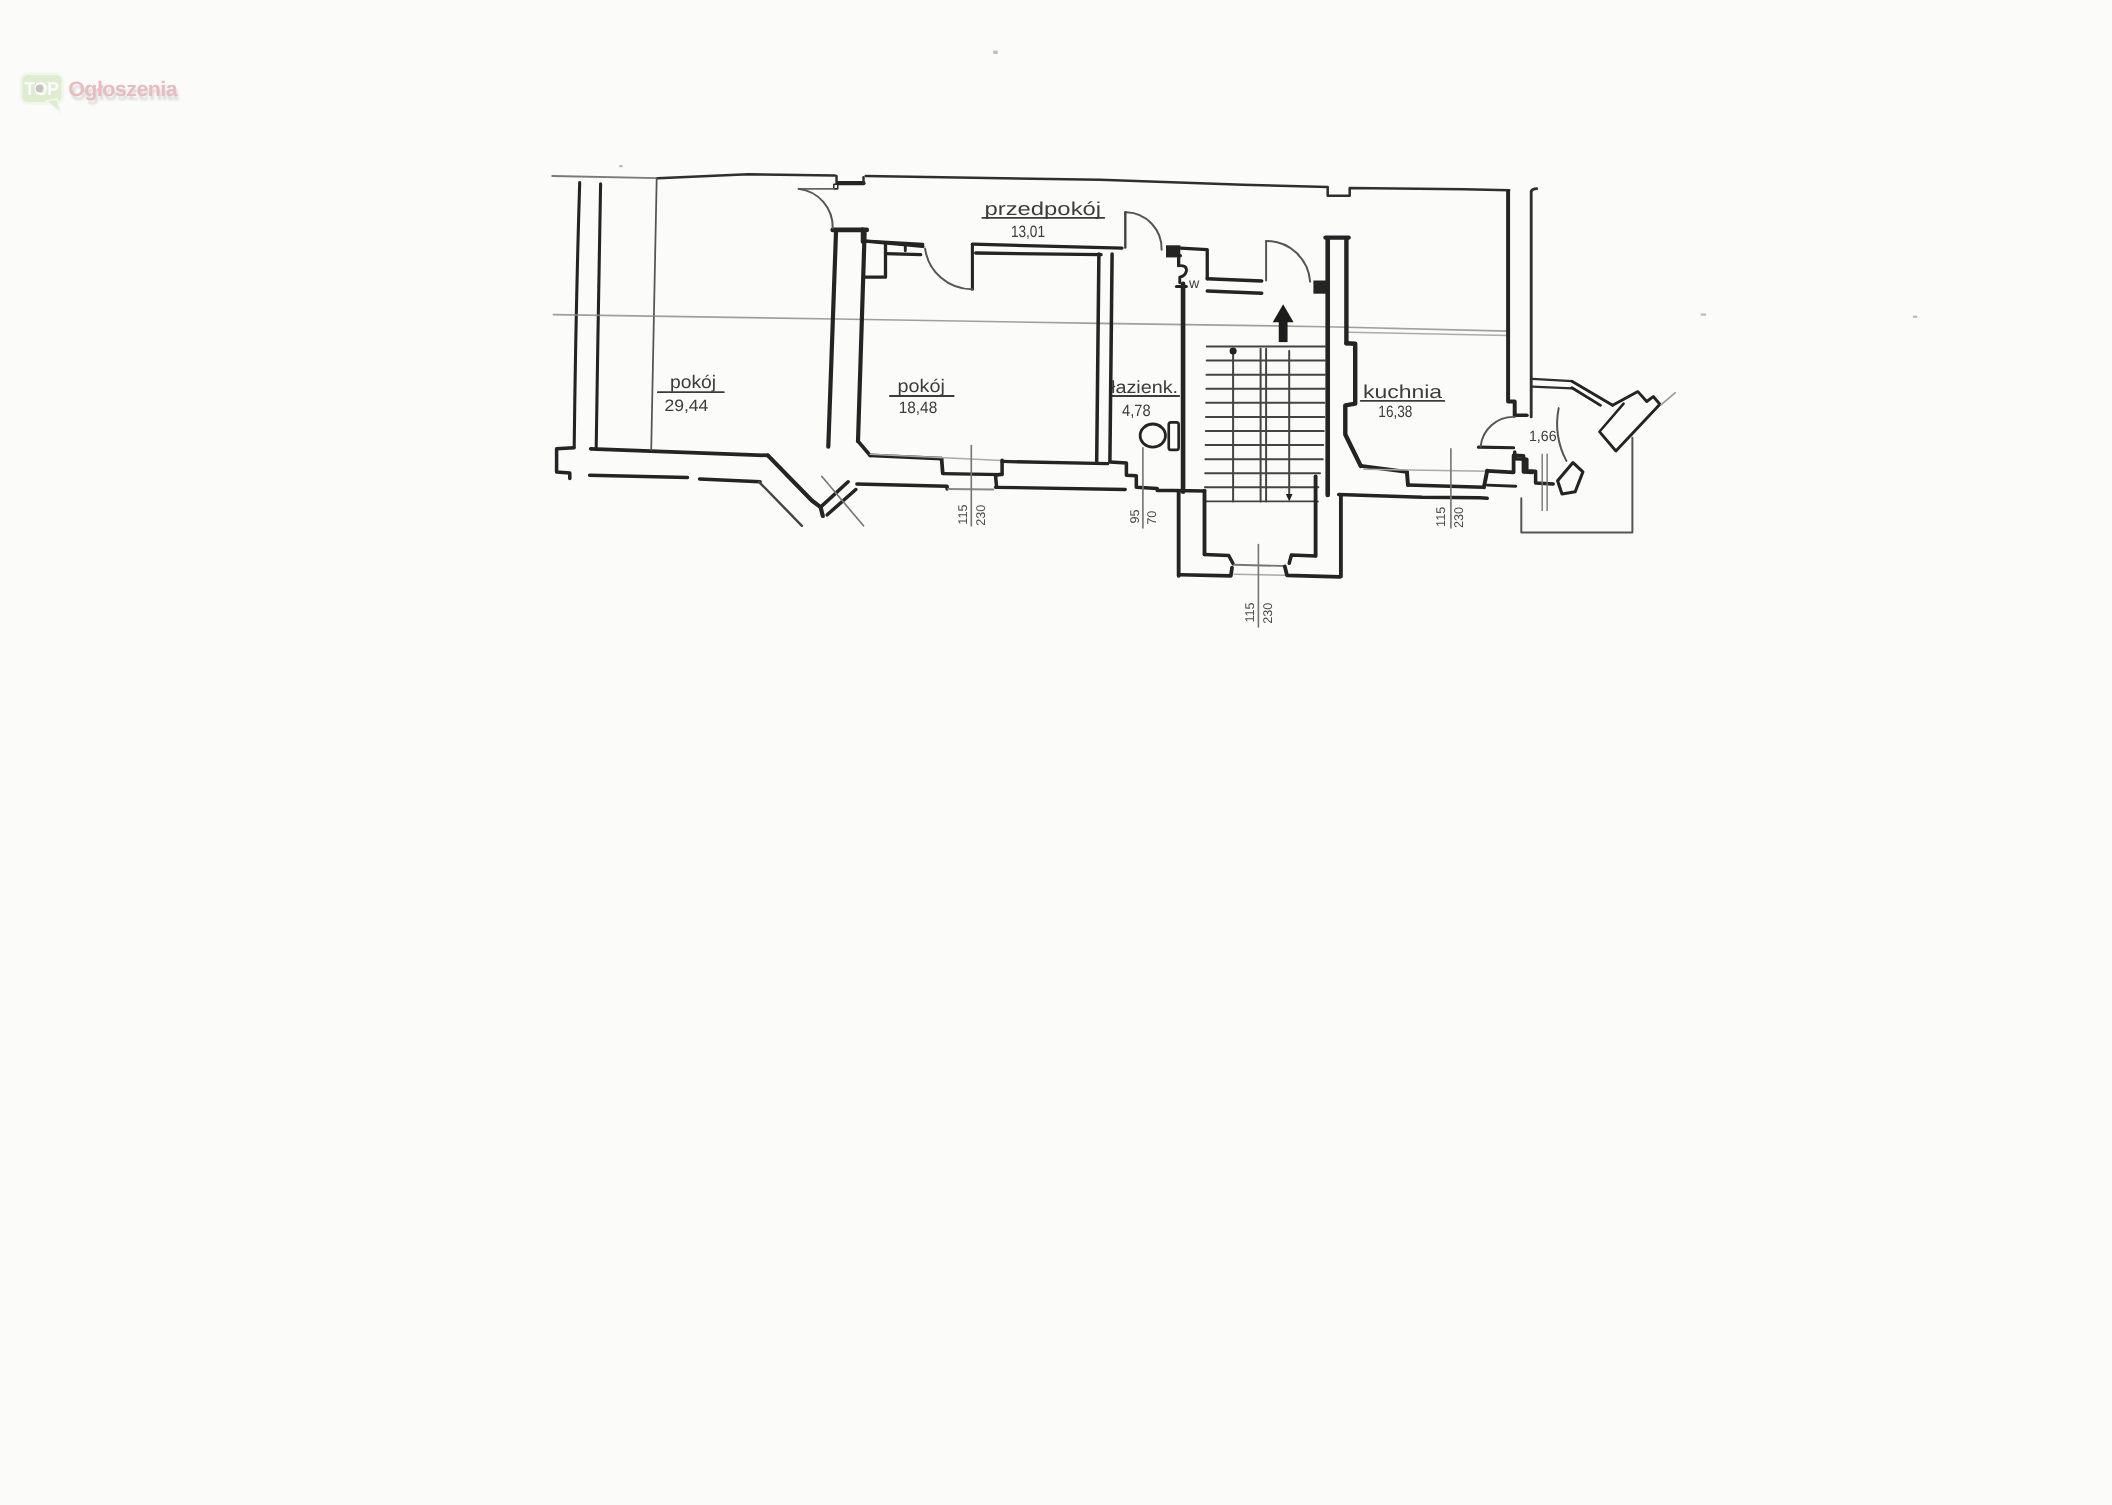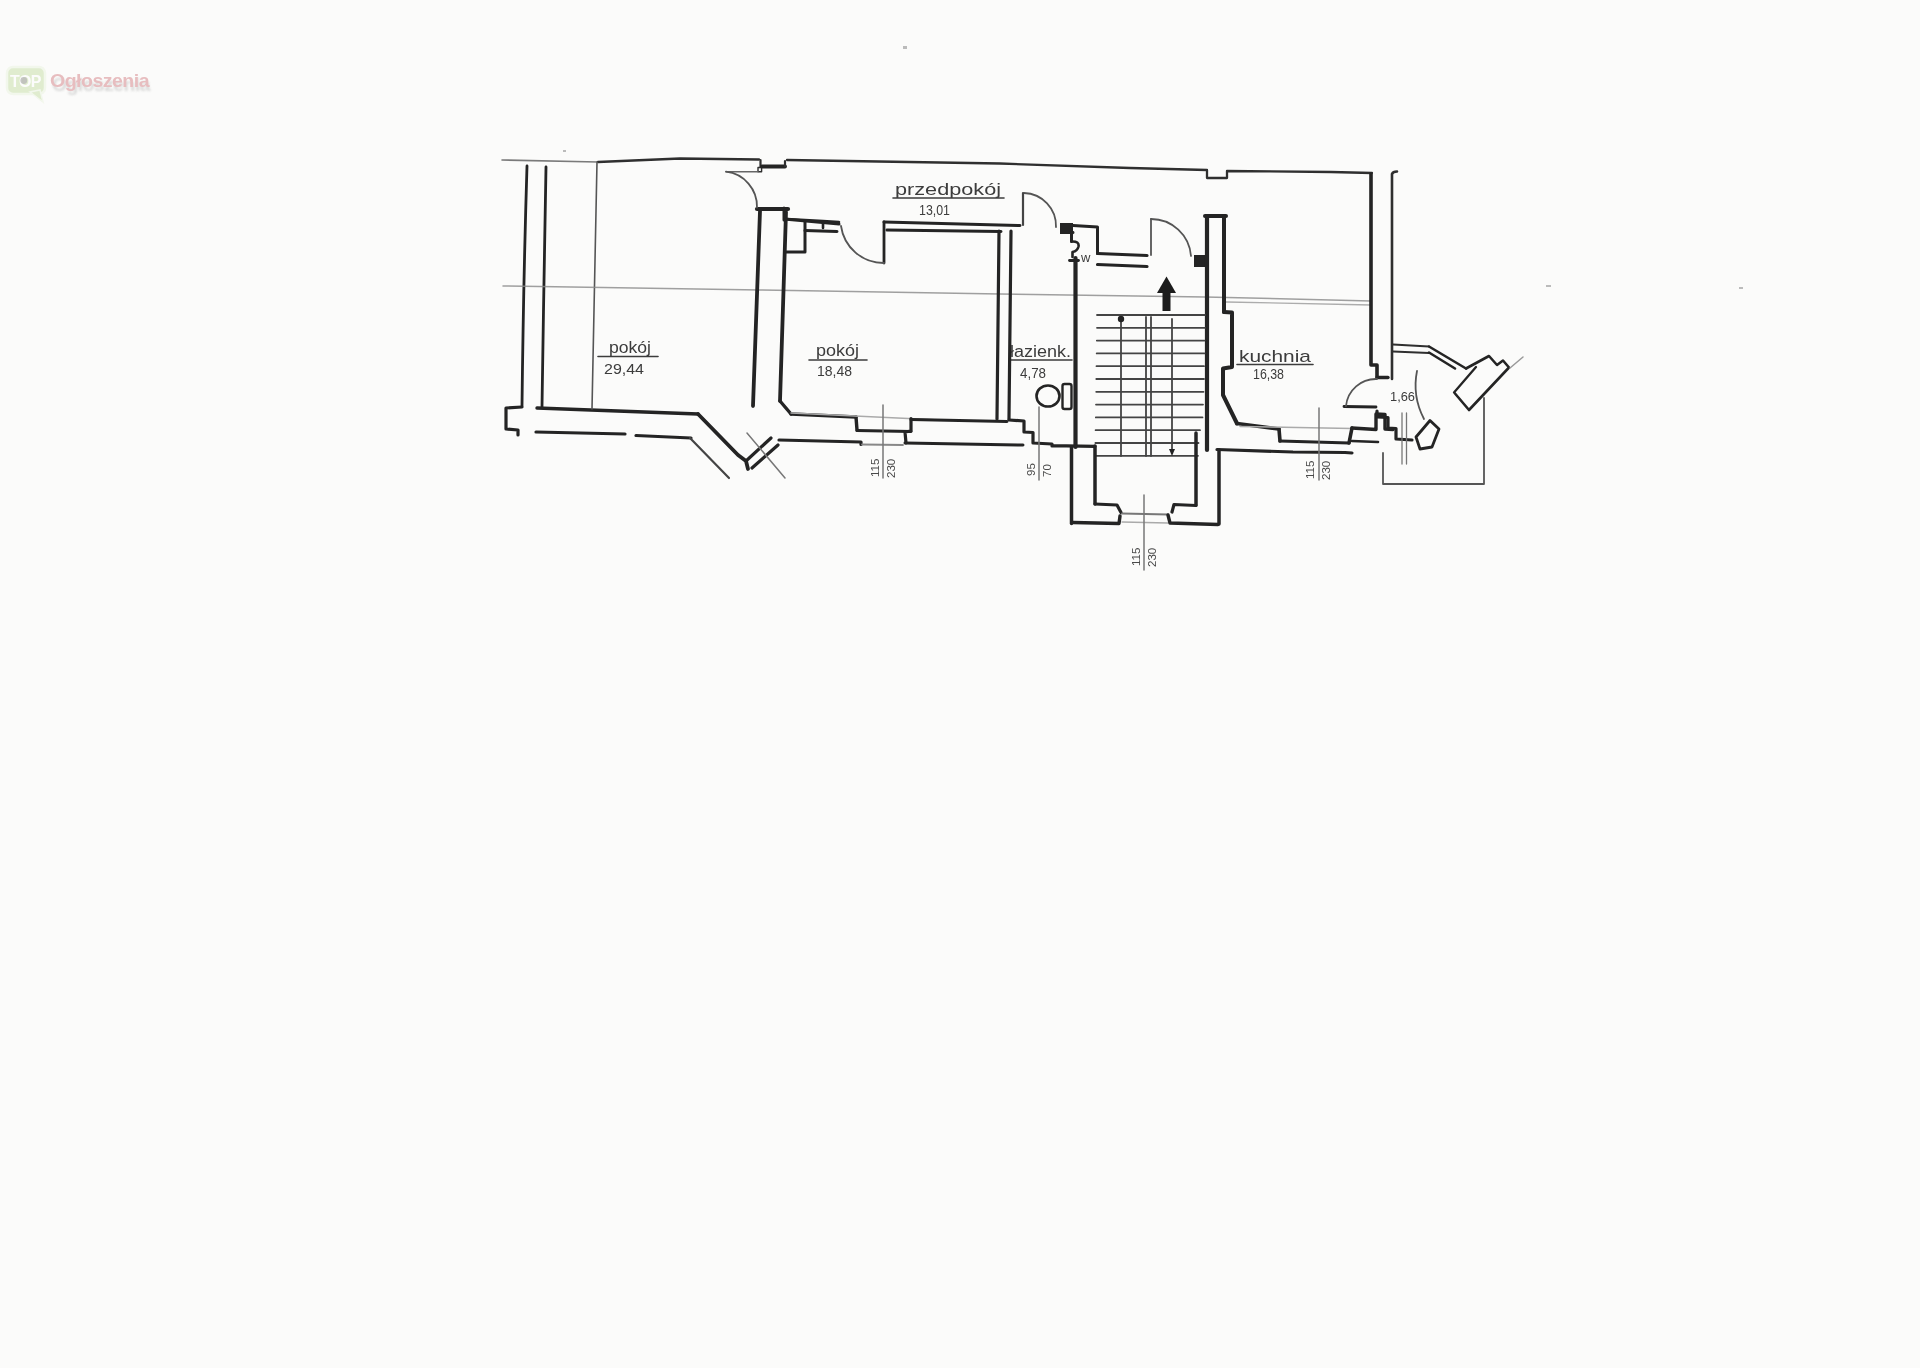--- a/index.html
+++ b/index.html
@@ -1,18 +1,18 @@
 <!DOCTYPE html>
 <html><head>
 <meta charset="utf-8">
 <style>
   html,body{margin:0;padding:0;}
   body{width:1920px;height:1368px;background:#fbfbfa;overflow:hidden;
        font-family:"Liberation Sans", sans-serif;position:relative;}
-  #logo{position:absolute;left:4px;top:0;width:220px;height:140px;opacity:0.8;}
+  #logo{position:absolute;left:16px;top:0;width:220px;height:140px;opacity:0.8;}
   .plan{position:absolute;left:0;top:0;}
 </style>
 </head>
 <body>
 
 <div id="logo">
   <svg width="220" height="140">
 
     <g opacity="0.8">
       <rect x="3" y="67" width="38" height="27" rx="6" fill="#d2e5b8" stroke="#eef5e5" stroke-width="2.5"></rect>

